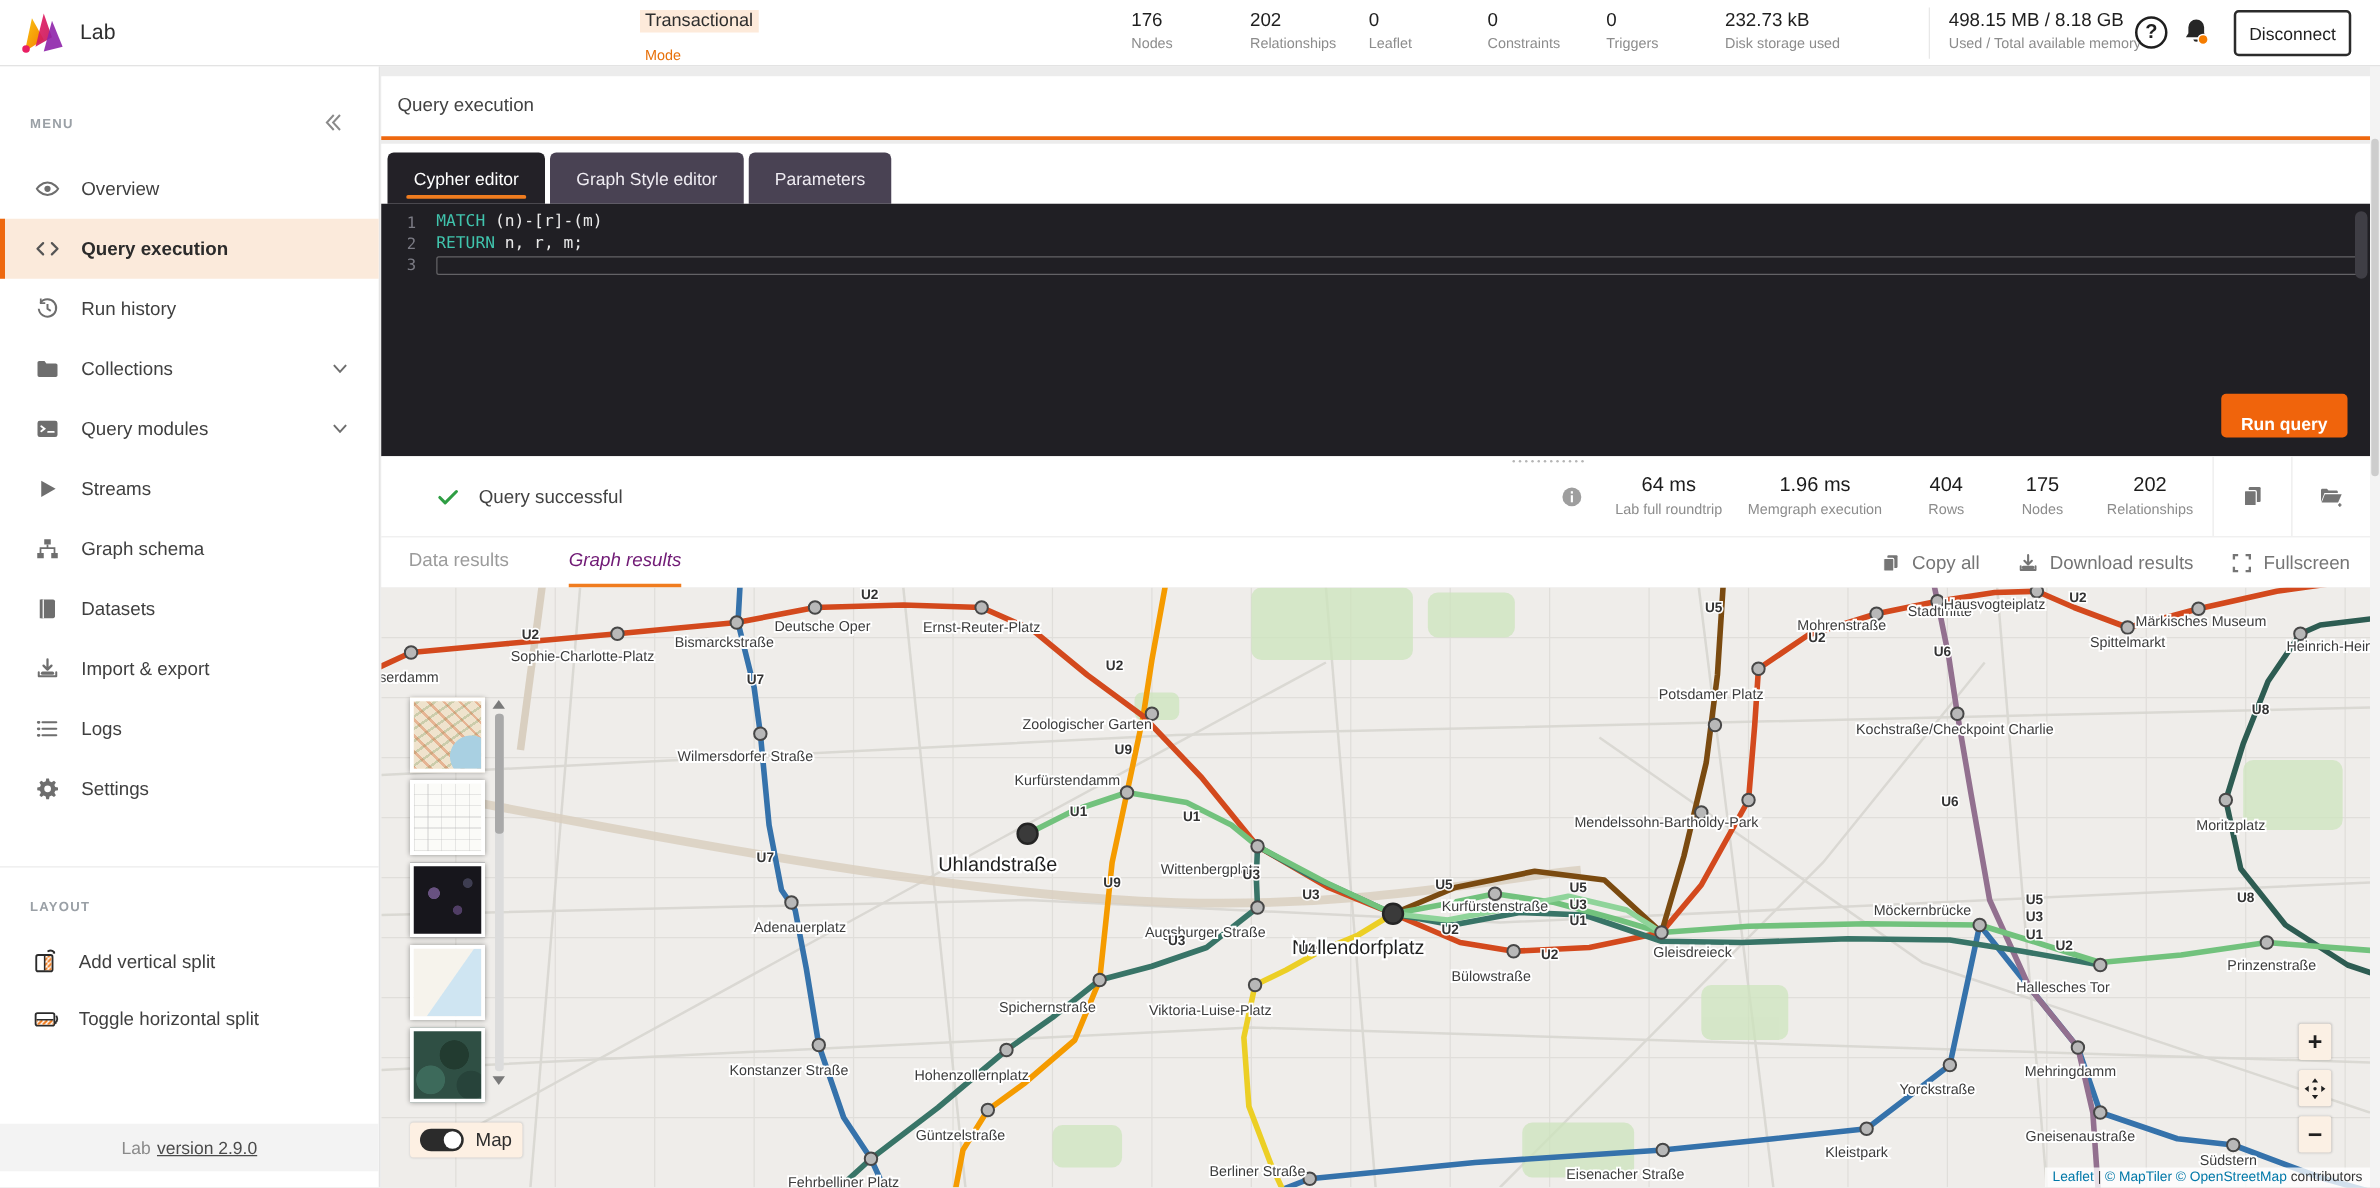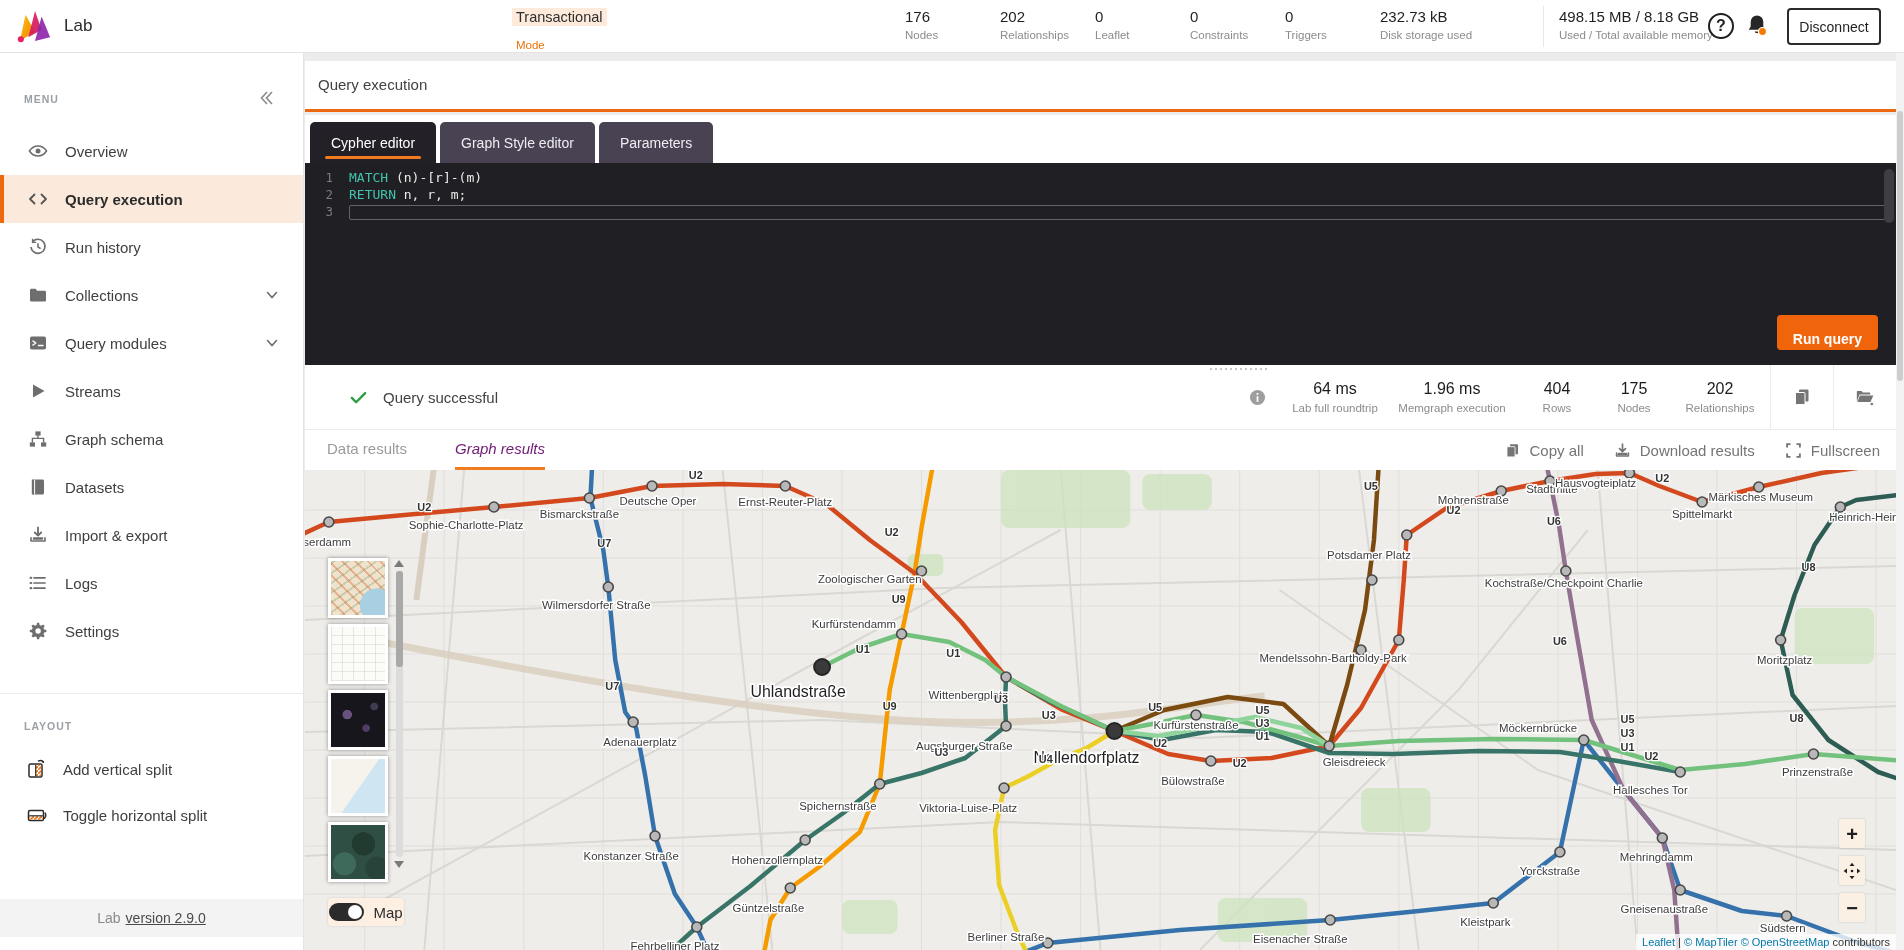--- a/index.html
+++ b/index.html
@@ -104,21 +104,21 @@
   .th-streets { background:#efe3cd radial-gradient(circle at 85% 82%, #a9d0e2 0 26%, transparent 27%); background-image:radial-gradient(circle at 85% 82%, #a9d0e2 0 26%, transparent 27%), repeating-linear-gradient(45deg, rgba(213,93,40,.35) 0 2px, transparent 2px 9px), repeating-linear-gradient(-35deg, rgba(150,170,120,.4) 0 2px, transparent 2px 8px); background-color:#efe3cd; }
   .th-light { background-color:#fbfbf8; background-image:repeating-linear-gradient(0deg, rgba(190,190,190,.35) 0 1px, transparent 1px 9px), repeating-linear-gradient(90deg, rgba(190,190,190,.35) 0 1px, transparent 1px 11px); }
   .th-dark { background-color:#17161c; background-image:radial-gradient(circle at 30% 40%, rgba(170,130,210,.55) 0 9%, transparent 10%), radial-gradient(circle at 65% 65%, rgba(150,110,190,.45) 0 7%, transparent 8%), radial-gradient(circle at 80% 25%, rgba(120,120,160,.4) 0 6%, transparent 7%); }
   .th-terrain { background-image:linear-gradient(125deg, #f6f3ec 0 52%, #cfe5f2 53%); }
   .th-satellite { background-color:#2f4f44; background-image:radial-gradient(circle at 60% 35%, #223b30 0 24%, transparent 25%), radial-gradient(circle at 25% 72%, #3d6a5b 0 20%, transparent 21%), radial-gradient(circle at 85% 80%, #27433a 0 18%, transparent 19%); }
   .thumb-scroll { position:absolute; left:88px; top:88px; width:12px; height:320px; }
   .tri-up { width:0; height:0; border-left:5px solid transparent; border-right:5px solid transparent; border-bottom:7px solid #7a7a7a; margin:2px auto 4px; cursor:pointer; }
   .tri-down { width:0; height:0; border-left:5px solid transparent; border-right:5px solid transparent; border-top:7px solid #7a7a7a; margin:4px auto 0; cursor:pointer; }
   .tscroll-track { width:7px; height:286px; margin:0 auto; background:#dcdcdc; border-radius:3px; position:relative; }
   .tscroll-thumb { position:absolute; left:0; top:0; width:7px; height:96px; background:#a9a9a9; border-radius:3px; cursor:pointer; }
-  .map-toggle { position:absolute; left:23px; top:428px; width:76px; height:28px; background:#fdf0e3; border-radius:3px; display:flex; align-items:center; justify-content:center; gap:9px; cursor:pointer; box-shadow:0 0 2px rgba(0,0,0,.15); }
+  .map-toggle { position:absolute; left:23px; top:428px; width:90px; height:28px; background:#fdf0e3; border-radius:3px; display:flex; align-items:center; justify-content:center; gap:9px; cursor:pointer; box-shadow:0 0 2px rgba(0,0,0,.15); }
   .switch { width:35px; height:18px; background:#2b2b2b; border-radius:10px; position:relative; flex:none; }
   .switch::after { content:""; position:absolute; right:2px; top:2px; width:14px; height:14px; border-radius:50%; background:#fff; }
   .map-toggle-label { font-size:15px; color:#2d2d2d; }
   .zoom-ctrls { position:absolute; right:31px; top:349px; width:26px; }
   .zbtn { width:26px; height:29px; background:#fbf0e4; border:none; border-radius:2px; margin-bottom:8px; font-size:20px; font-weight:bold; color:#1f1f1f; line-height:26px; text-align:center; cursor:pointer; display:flex; align-items:center; justify-content:center; box-shadow:0 0 2px rgba(0,0,0,.2); font-family:inherit; }
   .zbtn svg { width:20px; height:20px; }
   .attribution { position:absolute; right:0; bottom:0; background:rgba(255,255,255,.78); font-size:11px; color:#333; padding:2px 6px; white-space:nowrap; }
   .attribution a { color:#0078A8; text-decoration:none; cursor:pointer; }
 
   

